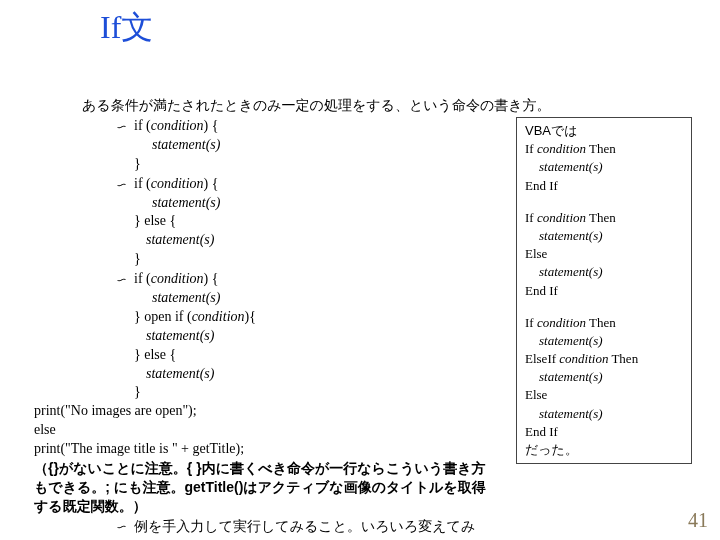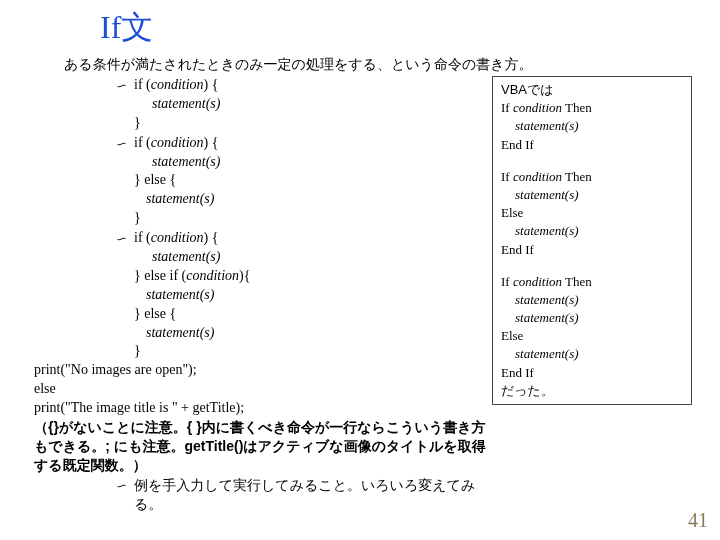--- a/index.html
+++ b/index.html
@@ -13,23 +13,24 @@
     font-size: 14px;
     color: #000;
   }
   .title {
     font-family: "Times New Roman", serif;
     font-size: 32px;
     padding: 6px 0 6px 100px;
     color: #1d4ed8;
   }
   .subtitle {
-    padding-left: 64px;
+    padding-left: 82px;
     font-size: 14px;
     margin-bottom: 2px;
+    margin-top: 41px;
   }
   .content {
     position: relative;
     padding-left: 116px;
     padding-right: 20px;
   }
   .left-col {
     width: 380px;
     line-height: 1.35;
   }
@@ -48,21 +49,21 @@
   }
   .indent1 { padding-left: 36px; }
   .indent0 { padding-left: 18px; }
   .code { font-family: "Times New Roman", serif; }
   .cond { font-style: italic; }
   .stmt { font-style: italic; }
   .right-box {
     position: absolute;
     top: 0px;
     right: 28px;
-    width: 200px;
+    width: 176px;
     border: 1px solid #444;
     padding: 4px 8px 4px 8px;
     font-size: 13px;
     line-height: 1.4;
     font-family: "Times New Roman", serif;
   }
   .right-box .jp { font-family: "MS PGothic", sans-serif; }
   .right-box .ri1 { padding-left: 14px; }
   .note {
     padding-left: 0;
@@ -101,21 +102,21 @@
     </div>
     <div class="indent1 code stmt">statement(s)</div>
     <div class="indent0 code">} else {</div>
     <div class="indent0 code stmt" style="padding-left:30px">statement(s)</div>
     <div class="indent0 code">}</div>
 
     <div class="bullet-item code wrap">
       <div><span>if (</span><span class="cond">condition</span><span>) {</span></div>
     </div>
     <div class="indent1 code stmt">statement(s)</div>
-    <div class="indent0 code"><span>} else if (</span><span class="cond">condition</span><span>){</span></div>
+    <div class="indent0 code"><span>} open if (</span><span class="cond">condition</span><span>){</span></div>
     <div class="indent0 code stmt" style="padding-left:30px">statement(s)</div>
     <div class="indent0 code">} else {</div>
     <div class="indent0 code stmt" style="padding-left:30px">statement(s)</div>
     <div class="indent0 code">}</div>
 
     <div class="code" style="margin-left:-82px;">print("No images are open");</div>
     <div class="code" style="margin-left:-82px;">else</div>
     <div class="code" style="margin-left:-82px;">print("The image title is " + getTitle);</div>
 
     <div class="note" style="margin-left:-82px; padding-right:10px;font-weight:bold;">（{}がないことに注意。{ }内に書くべき命令が一行ならこういう書き方もできる。; にも注意。getTitle()はアクティブな画像のタイトルを取得する既定関数。）</div>
@@ -132,20 +133,21 @@
     <div>End If</div>
     <div style="height:14px"></div>
     <div><span>If </span><span class="cond">condition</span><span> Then</span></div>
     <div class="ri1 stmt">statement(s)</div>
     <div>Else</div>
     <div class="ri1 stmt">statement(s)</div>
     <div>End If</div>
     <div style="height:14px"></div>
     <div><span>If </span><span class="cond">condition</span><span> Then</span></div>
     <div class="ri1 stmt">statement(s)</div>
+    <div><span>ElseIf </span><span class="cond">condition</span><span> Then</span></div>
     <div class="ri1 stmt">statement(s)</div>
     <div>Else</div>
     <div class="ri1 stmt">statement(s)</div>
     <div>End If</div>
     <div class="jp">だった。</div>
   </div>
 
 </div>
 
 <div class="page-no">41</div>

